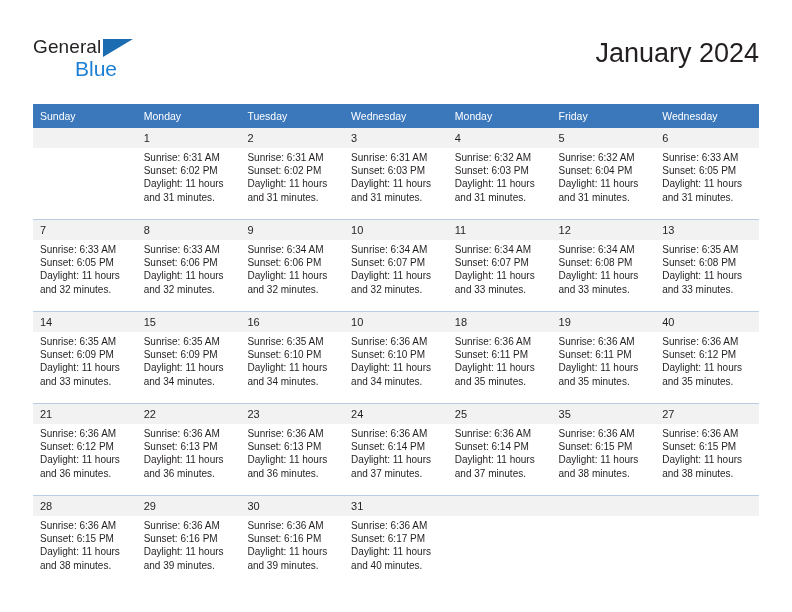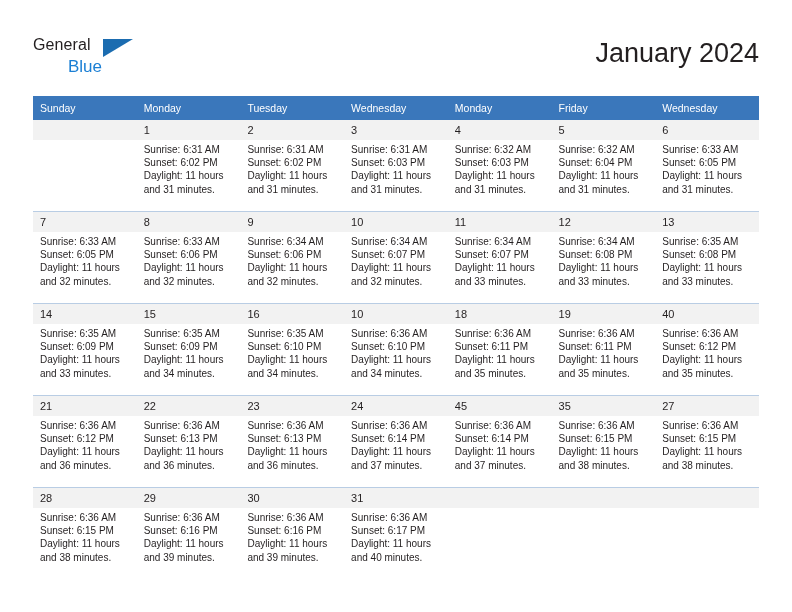--- a/index.html
+++ b/index.html
@@ -33,39 +33,39 @@
     position: absolute;
     left: 0;
     top: 8px;
     width: 180px;
     height: 52px;
   }
   .logo-general {
     position: absolute;
     left: 0;
     top: 0;
-    font-size: 16px;
+    font-size: 19px;
     letter-spacing: 0.1px;
     color: #231f20;
     font-family: "Liberation Sans", sans-serif;
   }
   .logo-tri {
     position: absolute;
     left: 70px;
     top: 3px;
     width: 0;
     height: 0;
     border-left: 30px solid #1b6cb0;
     border-bottom: 18px solid transparent;
   }
   .logo-blue {
     position: absolute;
-    left: 35px;
+    left: 42px;
     top: 21px;
-    font-size: 17px;
+    font-size: 21px;
     color: #1b7fd4;
     font-family: "Liberation Sans", sans-serif;
   }
   .title-block {
     position: absolute;
     right: 0;
     top: 8px;
     text-align: right;
   }
   .cal-title {
@@ -79,21 +79,21 @@
     color: #231f20;
     line-height: 22px;
     margin-top: 3px;
     white-space: nowrap;
   }
 
   
   .calendar {
     position: absolute;
     left: 33px;
-    top: 96px;
+    top: 104px;
     width: 726px;
     border-collapse: collapse;
     table-layout: fixed;
   }
   .calendar th {
     background: #3a77bb;
     color: #ffffff;
     font-size: 10.5px;
     font-weight: normal;
     text-align: left;
@@ -475,21 +475,21 @@
               <div class="info">
                 <div>Sunrise: 6:36 AM</div>
                 <div>Sunset: 6:14 PM</div>
                 <div>Daylight: 11 hours</div>
                 <div>and 37 minutes.</div>
               </div>
             </div>
           </td>
           <td>
             <div class="daycell">
-              <div class="daynum">45</div>
+              <div class="daynum">25</div>
               <div class="info">
                 <div>Sunrise: 6:36 AM</div>
                 <div>Sunset: 6:14 PM</div>
                 <div>Daylight: 11 hours</div>
                 <div>and 37 minutes.</div>
               </div>
             </div>
           </td>
           <td>
             <div class="daycell">

